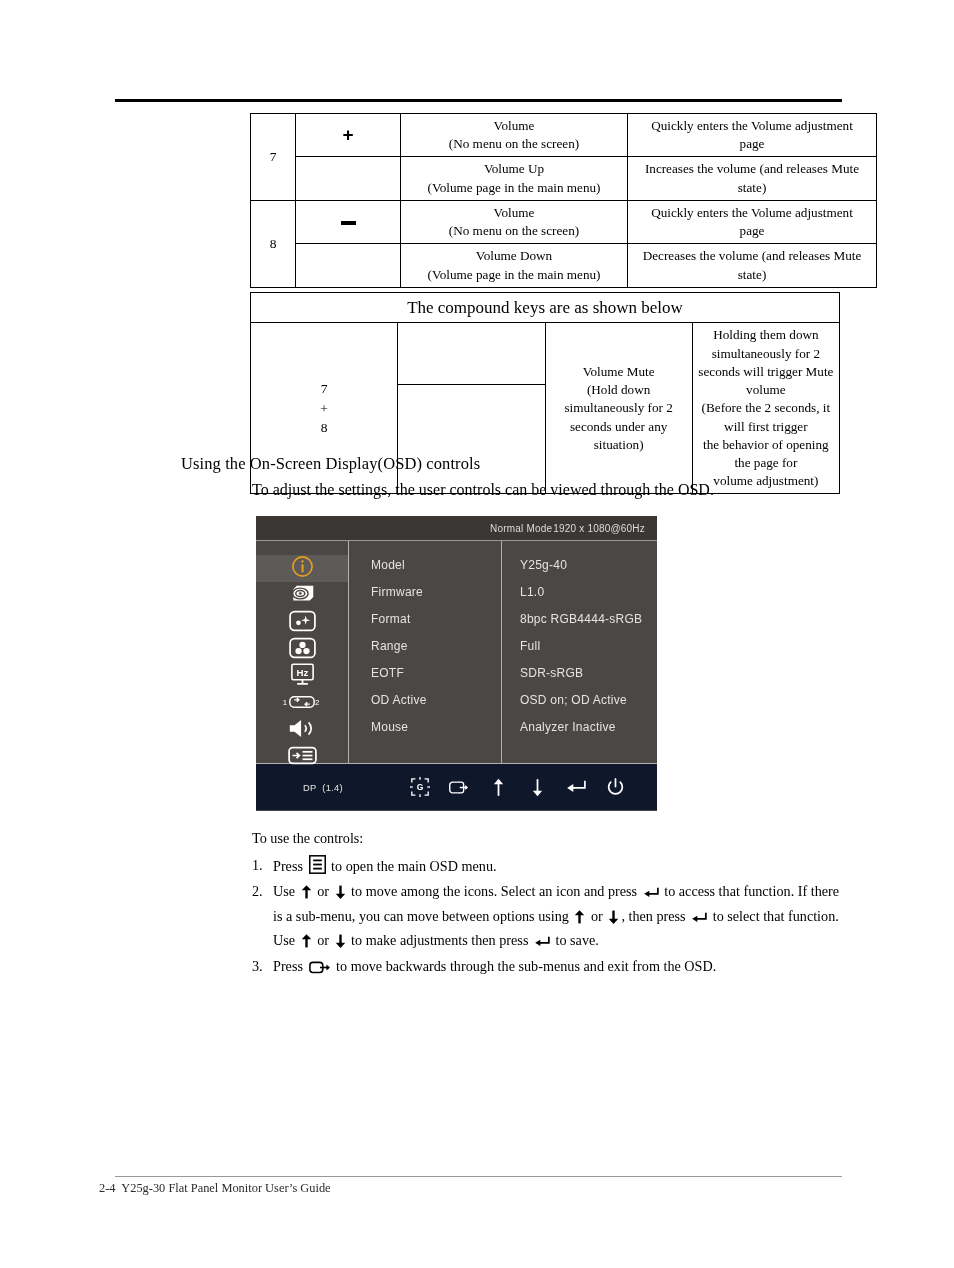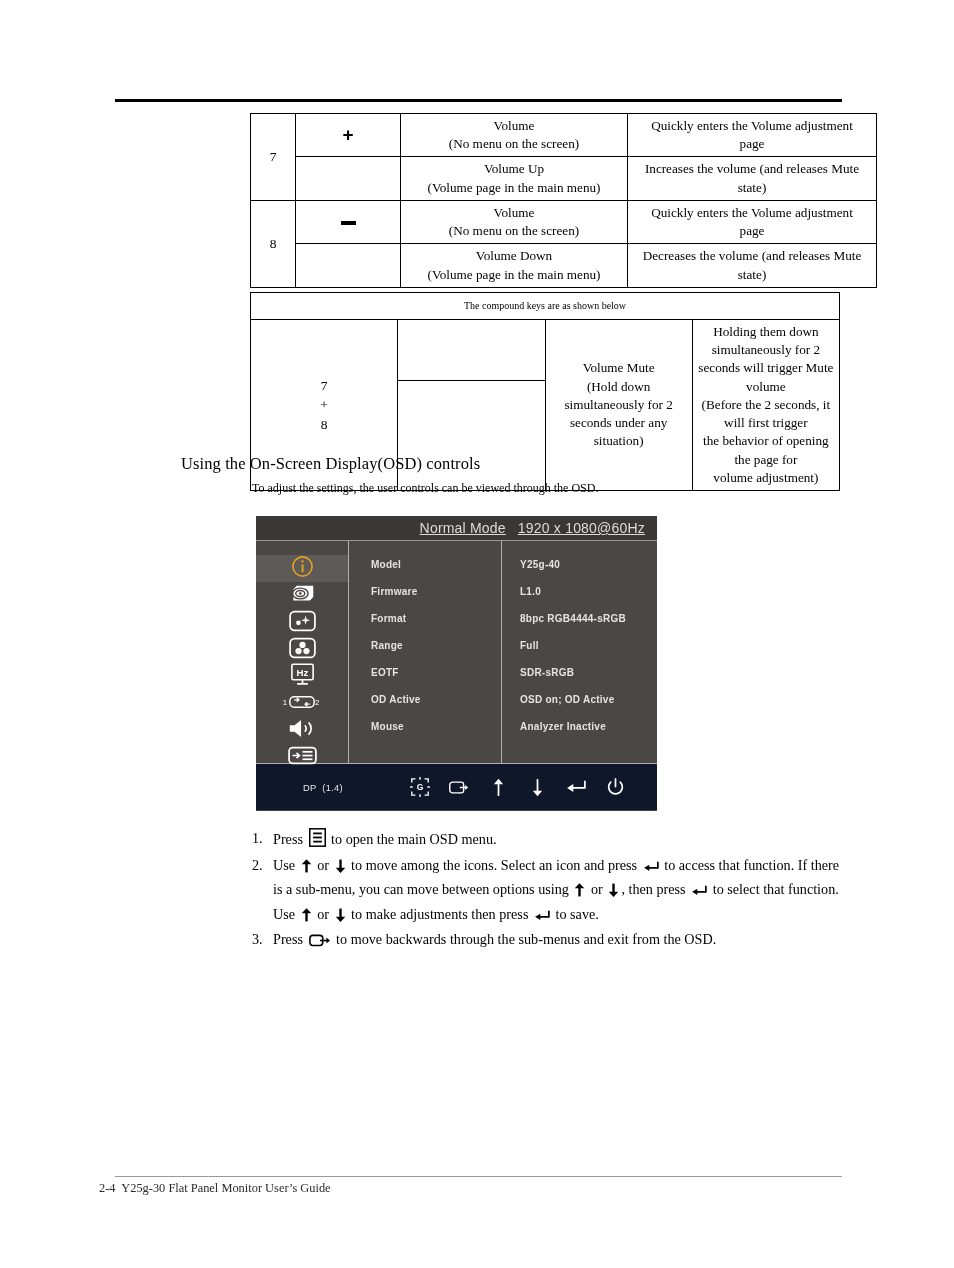--- a/index.html
+++ b/index.html
@@ -60,40 +60,40 @@
     display: inline-block;
     width: 15px;
     height: 4px;
     background: #000;
     vertical-align: middle;
   }
   .rowpad { height: 36px; }
 
   
   #table-compound { left: 250px; top: 292px; width: 590px; }
-  #table-compound td.hdr   { height: 20px; font-size: 10px; }
+  #table-compound td.hdr   { height: 20px; font-size: 17px; }
   #table-compound td.num2  { width: 36px; font-size: 13.5px; line-height: 1.45; }
   #table-compound td.blank { width: 96px; }
   #table-compound td.fn2   { width: 218px; }
   #table-compound td.desc2 { width: 240px; }
 
   
   .section-heading {
     position: absolute;
     left: 181px;
     top: 454px;
     font-size: 16.5px;
     font-weight: normal;
     letter-spacing: 0.1px;
   }
   .section-sub {
     position: absolute;
     left: 252px;
     top: 481px;
-    font-size: 12px;
+    font-size: 16px;
   }
 
   
   .osd {
     position: absolute;
     left: 256px;
     top: 516px;
     width: 401px;
     height: 295px;
     background: #4a4745;
@@ -114,26 +114,25 @@
   }
   .osd-logo {
     font-family: "Liberation Sans", sans-serif;
     font-weight: bold;
     font-size: 15.5px;
     letter-spacing: -0.3px;
     color: #ffffff;
     margin-top: 36px;
   }
   .osd-headright {
-    font-size: 14px;
+    font-size: 10px;
     color: #dedbd8;
     letter-spacing: 0.2px;
     display: flex;
-    gap: 12px;
-    text-decoration: underline;
+    gap: 1px;
   }
 
   .osd-body {
     position: relative;
     height: 222px;
     display: flex;
   }
   .osd-sidebar {
     width: 93px;
     background: #4a4745;
@@ -157,26 +156,25 @@
     padding: 10px 0 0 22px;
     flex: none;
   }
   .osd-col-value {
     flex: 1;
     padding: 10px 0 0 18px;
     box-sizing: border-box;
   }
   .osd-row {
     height: 27px;
-    font-size: 10px;
+    font-size: 12px;
     color: #e6e3e0;
     display: flex;
     align-items: center;
     letter-spacing: 0.25px;
-    font-weight: bold;
   }
 
   .osd-footer {
     height: 47px;
     background: #0f172a;
     border-top: 1px solid #b3b0ad;
     display: flex;
     align-items: center;
     box-sizing: border-box;
   }
@@ -520,20 +518,21 @@
           <path d="M10 1 L10 9" stroke="#ffffff" stroke-width="1.8" stroke-linecap="round"></path>
         </svg>
       </span>
 
     </div>
   </div>
 </div>
 
 <div class="instructions">
 
+  <div class="lead">To use the controls:</div>
 
   <div class="ol-item">
     <div class="ol-num">1.</div>
     <div class="ol-text">
       <span>Press</span>
       <span class="inline-ico">
         <svg width="17" height="19" viewBox="0 0 18 20">
           <rect x="0.8" y="0.8" width="16.4" height="18.4" fill="none" stroke="#000" stroke-width="1.6"></rect>
           <g fill="#000">
             <rect x="4.4" y="4.7" width="9.2" height="1.9"></rect>

